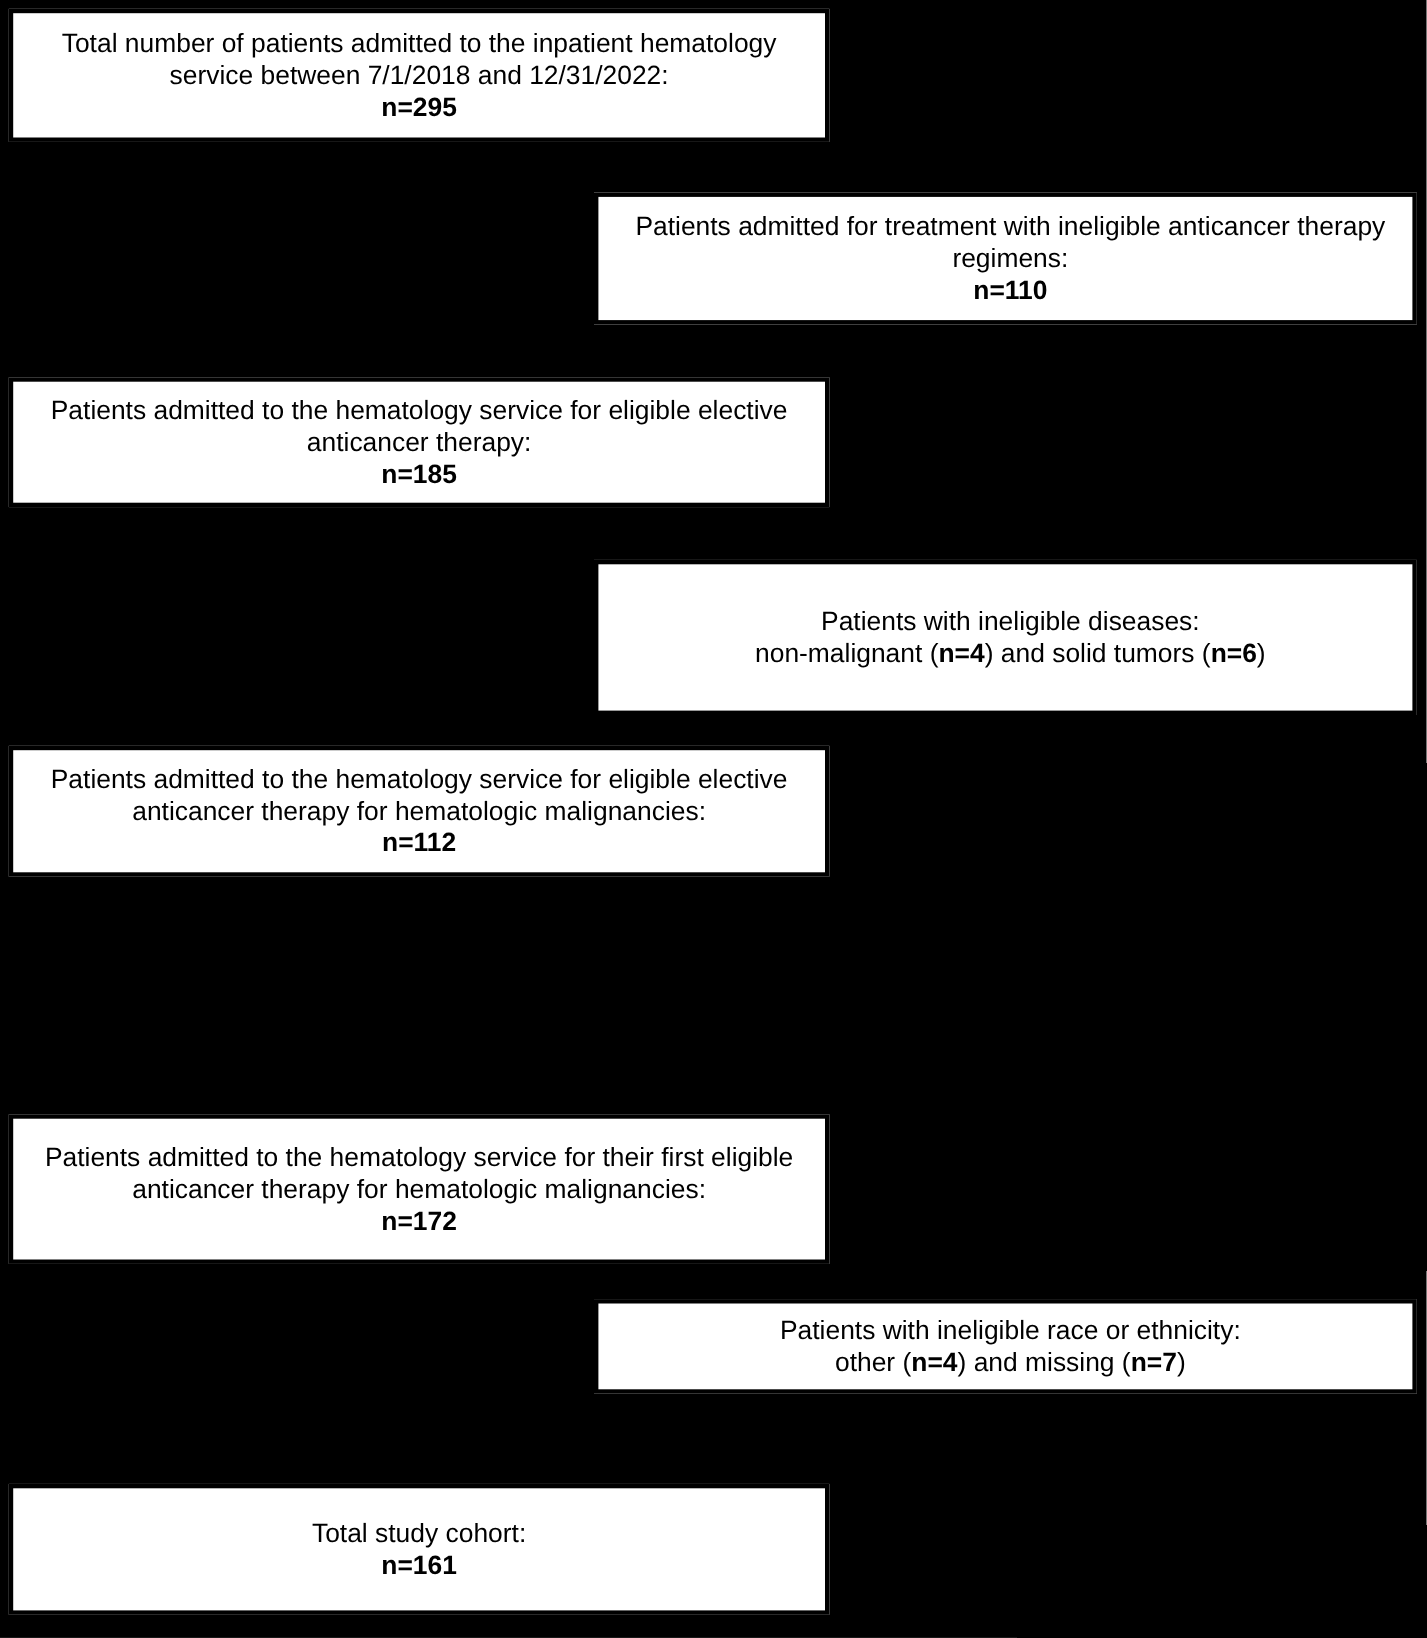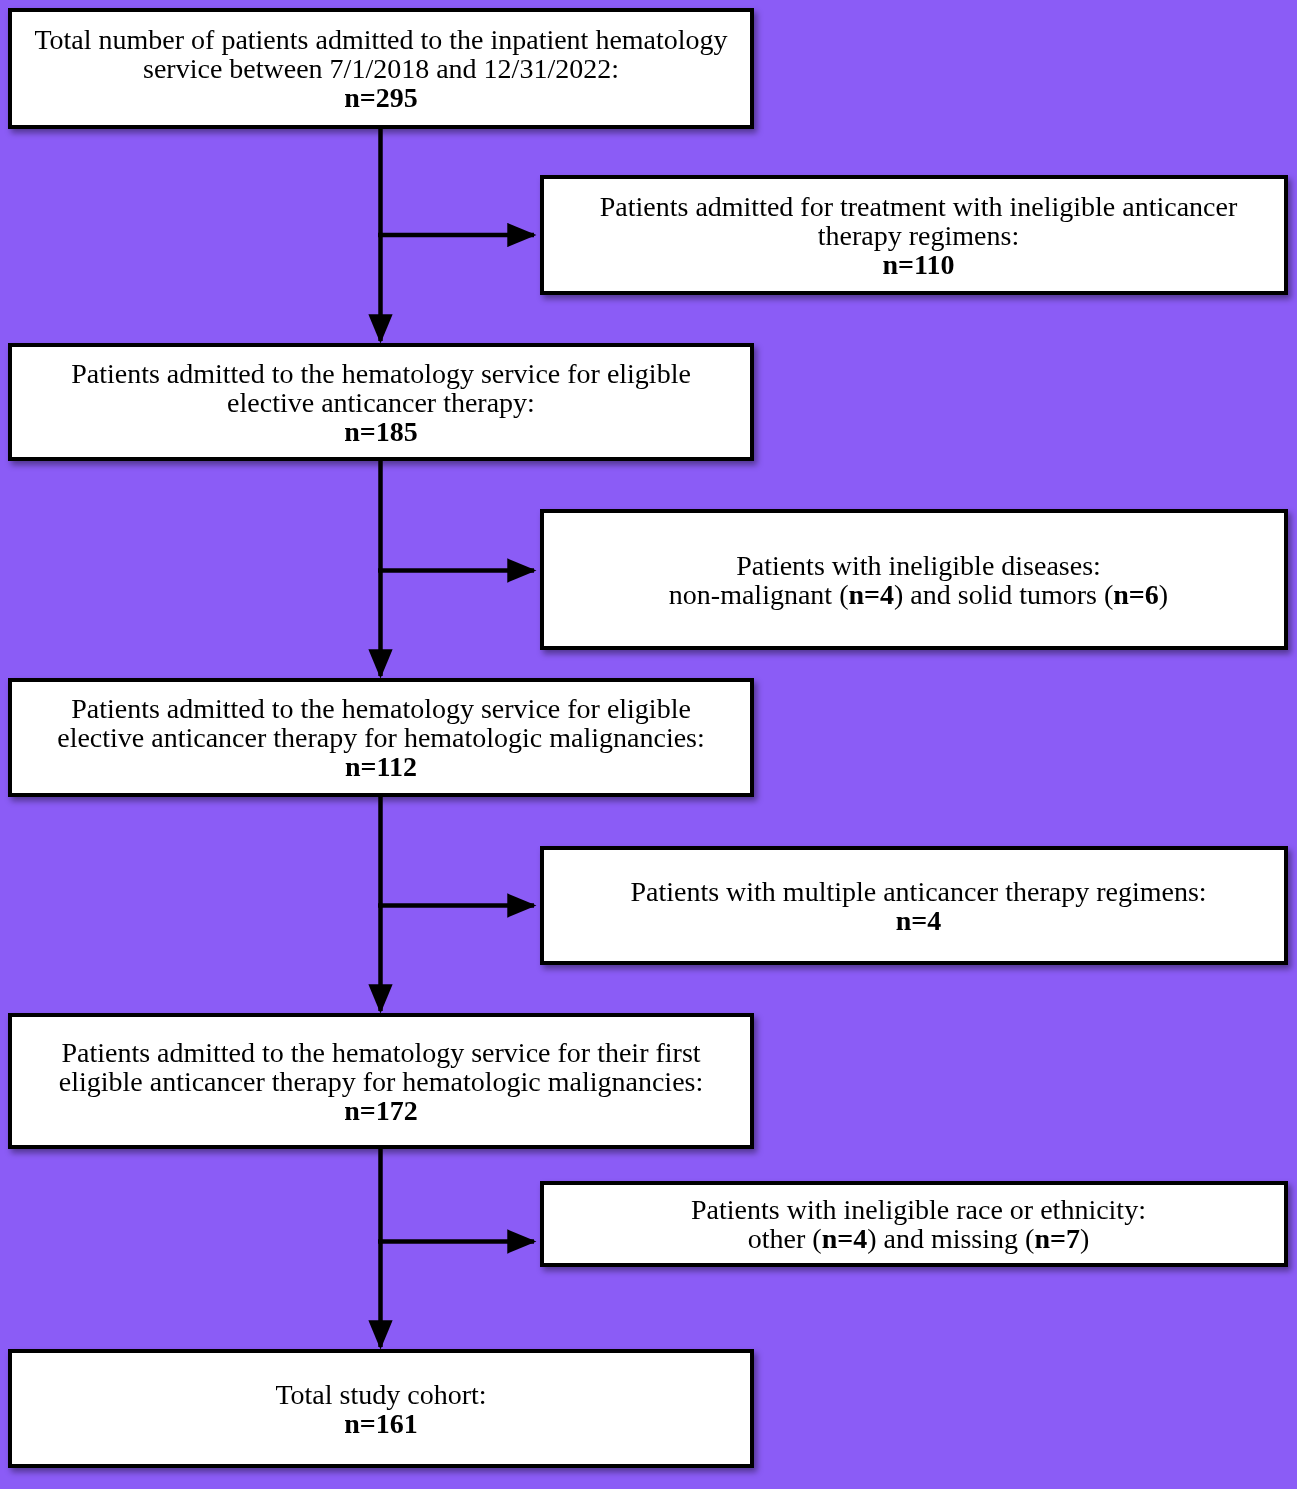--- a/index.html
+++ b/index.html
@@ -4,23 +4,23 @@
 <style>
   html, body {
     margin: 0;
     padding: 0;
     background: #ffffff;
   }
   #canvas {
     position: relative;
     width: 1297px;
     height: 1489px;
-    background: #8b5cf6;
-    font-family: Liberation Serif, serif;
-    font-size: 28px;
+    background: #000000;
+    font-family: Liberation Sans, sans-serif;
+    font-size: 24px;
     line-height: 29px;
     color: #000000;
     overflow: hidden;
   }
   .connectors {
     position: absolute;
     left: 0;
     top: 0;
   }
   .box {
@@ -101,24 +101,20 @@
   <div id="box-4" class="box side">
     <div class="line">Patients with ineligible diseases:</div>
     <div class="line"><span>non-malignant (</span><b>n=4</b><span>) and solid tumors (</span><b>n=6</b><span>)</span></div>
   </div>
 
   <div id="box-5" class="box main">
     <div class="line">Patients admitted to the hematology service for eligible elective anticancer therapy for hematologic malignancies:</div>
     <div class="line count">n=112</div>
   </div>
 
-  <div id="box-6" class="box side">
-    <div class="line">Patients with multiple anticancer therapy regimens:</div>
-    <div class="line count">n=4</div>
-  </div>
 
   <div id="box-7" class="box main">
     <div class="line">Patients admitted to the hematology service for their first eligible anticancer therapy for hematologic malignancies:</div>
     <div class="line count">n=172</div>
   </div>
 
   <div id="box-8" class="box side">
     <div class="line">Patients with ineligible race or ethnicity:</div>
     <div class="line"><span>other (</span><b>n=4</b><span>) and missing (</span><b>n=7</b><span>)</span></div>
   </div>

